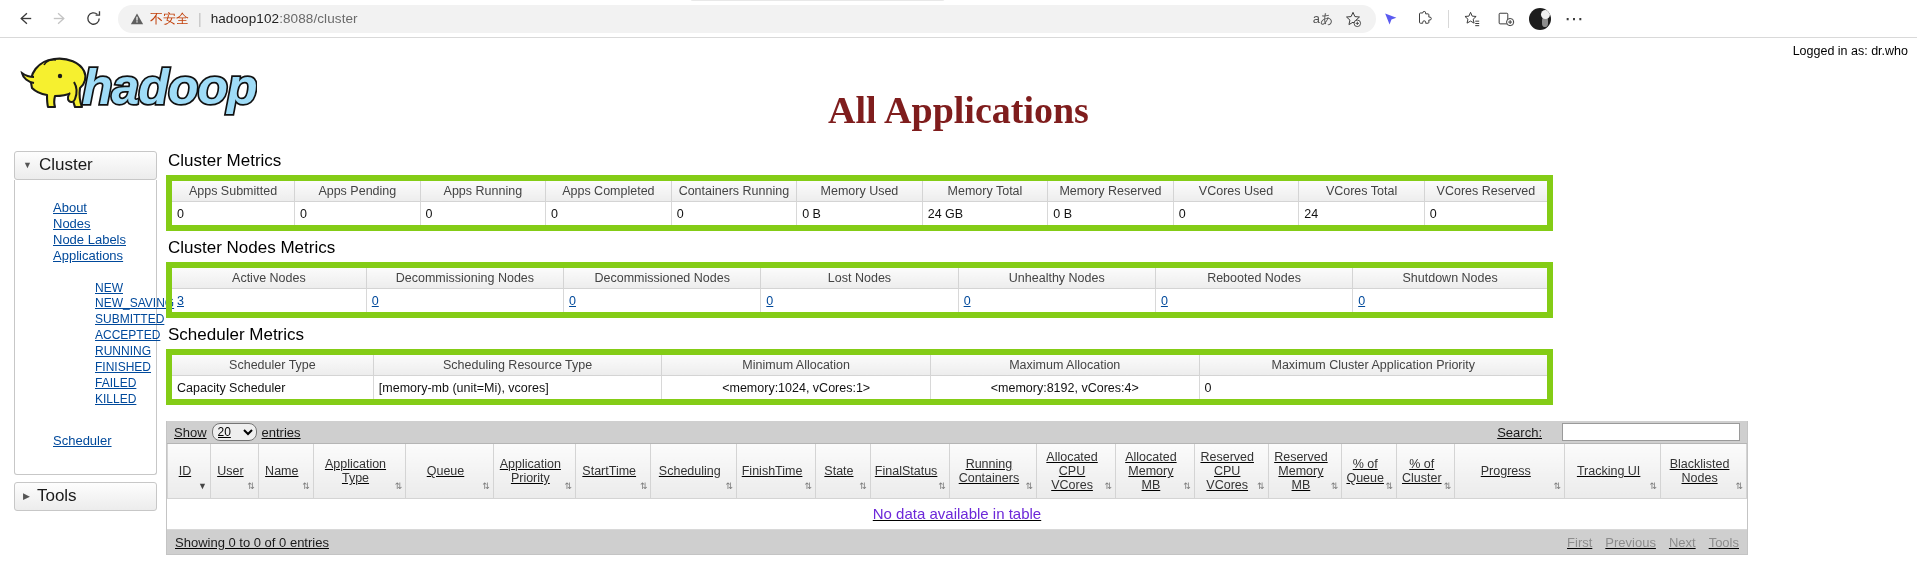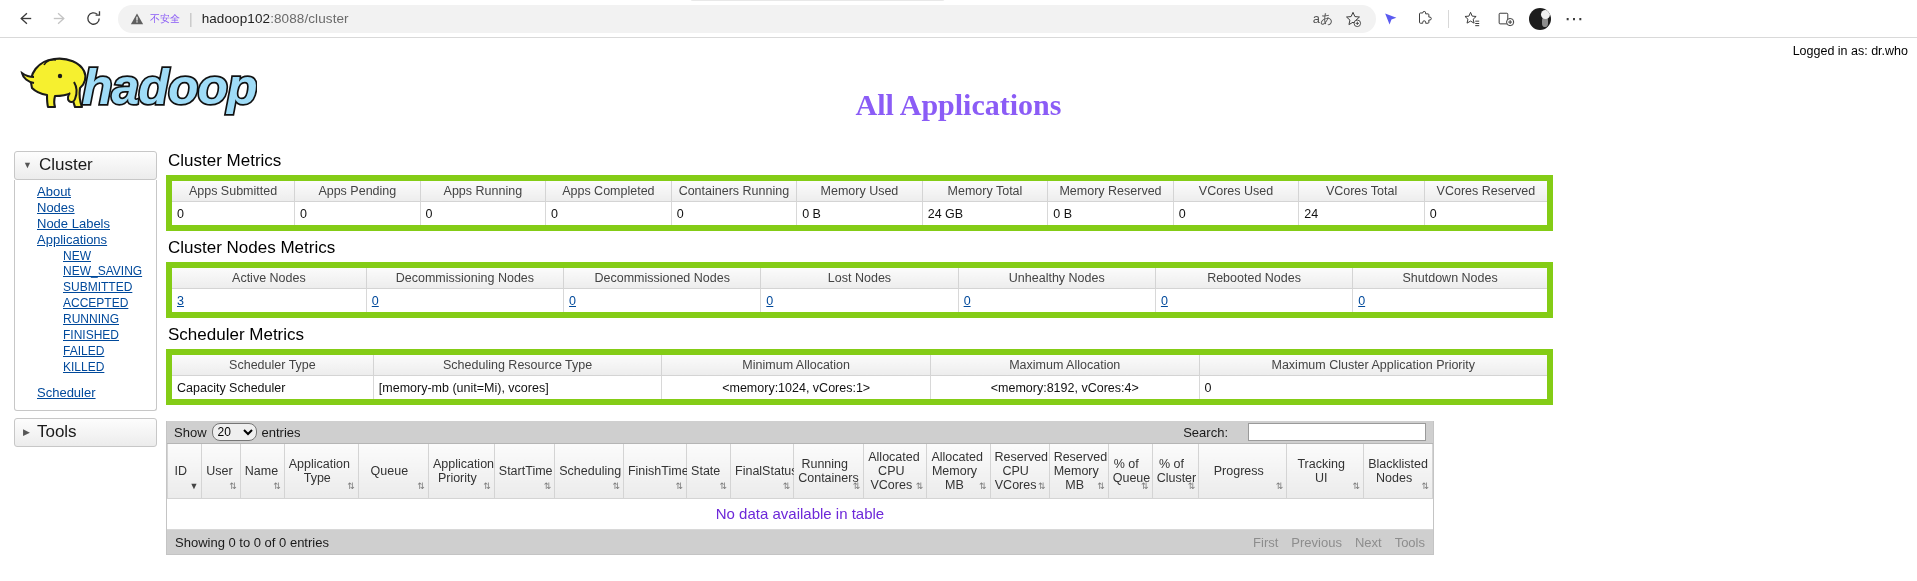--- a/index.html
+++ b/index.html
@@ -35,21 +35,21 @@
     height: 28px; margin: 0 0 0 8px;
     background: #f2f2f2;
     border-radius: 14px;
     display: flex; align-items: center;
     padding: 0 6px 0 12px;
     font-size: 13px; color: #202020;
     max-width: 1258px;
     box-sizing: border-box;
   }
   .warn-icon { margin-right: 6px; display: inline-flex; }
-  .not-secure { font-size: 10px; color: #8b5cf6; white-space: nowrap; }
+  .not-secure { font-size: 13px; color: #c2410c; white-space: nowrap; }
   .omni-sep { color: #c0c0c0; margin: 0 9px; font-size: 14px; }
   .url { font-size: 13.5px; color: #1f1f1f; white-space: nowrap; letter-spacing: .1px; }
   .url .dim { color: #6a6a6a; }
   .omni-right { margin-left: auto; display: flex; align-items: center; padding-right: 2px; }
   .toolbar-right { display: flex; align-items: center; gap: 4px; padding-right: 8px; }
   .tb-icon {
     width: 30px; height: 30px;
     display: flex; align-items: center; justify-content: center;
     cursor: pointer; color: #383838; flex: none;
   }
@@ -72,21 +72,21 @@
     position: absolute; right: 9px; top: 6px;
     font-size: 12.5px; color: #000;
   }
   .logo {
     position: absolute; left: 14px; top: 10px;
     width: 243px; height: 74px;
   }
   .page-title {
     position: absolute; left: 0; right: 0; top: 50px;
     text-align: center;
-    font-size: 30px; font-weight: bold; color: #8b5cf6;
+    font-size: 38px; font-weight: bold; color: #7f1d1d;
     font-family: "Liberation Serif", serif;
   }
   
   .sidebar { position: absolute; left: 14px; top: 113px; width: 143px; }
   .nav-section {
     border: 1px solid #c7c7c7;
     background: linear-gradient(#fdfdfd, #ececec);
     border-radius: 3px;
     padding: 3px 6px 4px 8px;
     font-size: 17px;
@@ -97,21 +97,21 @@
   .nav-section .tri { font-size: 9px; color: #555; line-height: 1; }
   .nav-body {
     border-left: 1px solid #c7c7c7;
     border-right: 1px solid #c7c7c7;
     border-bottom: 1px solid #c7c7c7;
     border-radius: 0 0 3px 3px;
     padding: 4px 0 10px 0;
     background: #fff;
     box-sizing: border-box;
   }
-  .nav-body ul { list-style: none; margin: 0; padding: 0 0 0 22px; }
+  .nav-body ul { list-style: none; margin: 16px; padding: 0 0 0 22px; }
   .nav-body ul ul { padding-left: 26px; }
   .nav-body li { line-height: 14.3px; padding: 0.3px 0; }
   .nav-link {
     font-size: 13px; color: #00499b; text-decoration: underline;
     cursor: pointer; font-family: "Liberation Sans", sans-serif;
   }
   .nav-sub .nav-link { font-size: 12px; }
   .nav-spacer { height: 9px; }
   .tools-section { margin-top: 7px; }
   
@@ -142,21 +142,21 @@
     border-top: none;
     font-size: 12.5px;
     color: #111;
     padding: 3px 5px;
     height: 17px;
   }
   table.metrics td.link-cell a {
     color: #00499b; text-decoration: underline; cursor: pointer;
   }
   
-  .dt-wrap { width: 1268px; border: 1px solid #c4c4c4; border-top: none; box-sizing: border-box; }
+  .dt-wrap { width: 1582px; border: 1px solid #c4c4c4; border-top: none; box-sizing: border-box; text-decoration: underline; }
   .dt-head {
     background: #cfcfcf;
     border-bottom: 1px solid #b5b5b5;
     padding: 4px 7px;
     display: flex; align-items: center;
     font-size: 13px; color: #1a1a1a;
     height: 23px; box-sizing: border-box;
   }
   .dt-head .left { display: flex; align-items: center; gap: 5px; }
   .dt-head select {

